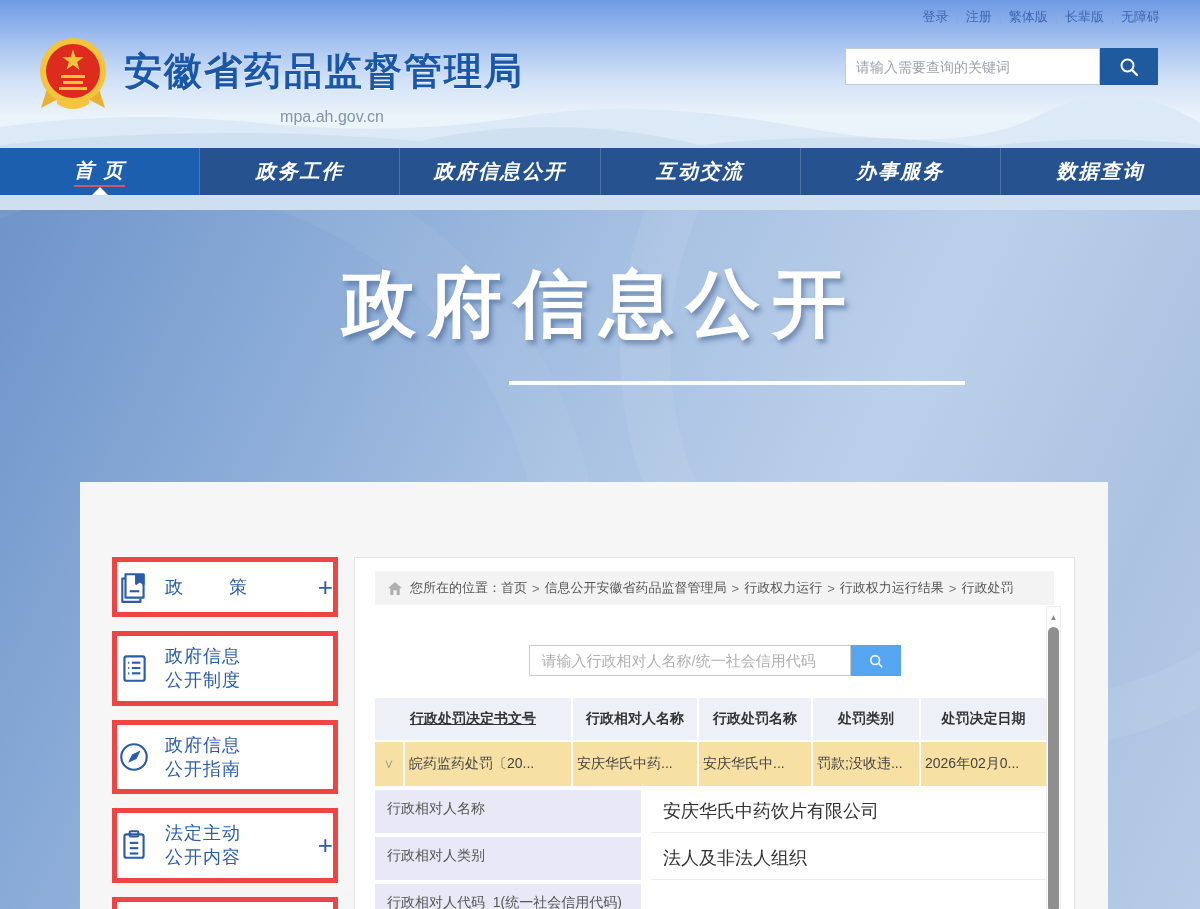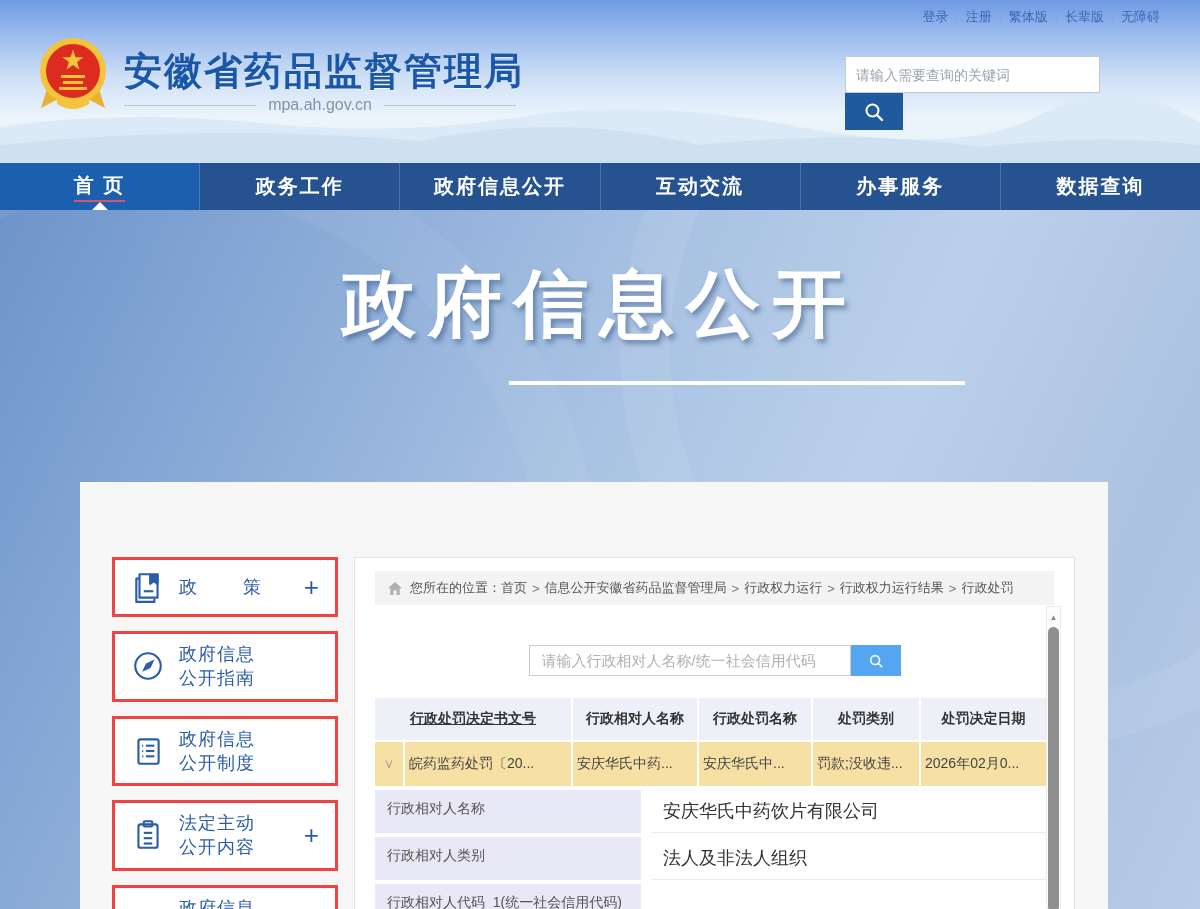--- a/index.html
+++ b/index.html
@@ -14,32 +14,32 @@
     background:linear-gradient(180deg,#6f9ae4 0%,#9dbcee 22%,#cfe0f6 48%,#ecf4fb 72%,#e7f0f9 100%);
     overflow:hidden; }
   .mountains { position:absolute; bottom:0; left:0; width:1200px; height:70px; }
   .top-links { position:absolute; top:8px; right:40px; font-size:13px; color:#3b68b4;
     display:flex; align-items:center; gap:7px; z-index:5; }
   .top-links .lnk { cursor:pointer; }
   .top-links .sep { color:#8aa7da; font-size:12px; }
   .logo-wrap { position:absolute; left:36px; top:34px; width:74px; height:84px; z-index:4; cursor:pointer; }
   .site-name { position:absolute; left:124px; top:46px; font-size:38px; font-weight:bold;
     color:#1a57a8; letter-spacing:2px; z-index:4; text-shadow:0 1px 0 rgba(255,255,255,.6); }
-  .site-url { position:absolute; left:124px; top:96px; width:392px; display:flex;
-    align-items:center; gap:12px; color:#8493aa; font-size:16px; z-index:4; }
+  .site-url { position:absolute; left:136px; top:96px; width:392px; display:flex;
+    align-items:center; gap:12px; color:#8493aa; font-size:16px; z-index:4;flex-direction:column; }
   .site-url .rule { flex:1; height:1px; background:#b7c2d3; }
-  .hd-search { position:absolute; left:845px; top:56px; display:flex; z-index:5;flex-direction:column; }
+  .hd-search { position:absolute; left:845px; top:48px; display:flex; z-index:5; }
   .hd-search input { width:255px; height:37px; border:1px solid #c2ccd8; background:#fff;
     padding:0 10px; font-size:14px; color:#333; font-family:"Liberation Sans",sans-serif; }
   .hd-search input::placeholder { color:#9aa3ae; }
   .hd-search button { width:58px; height:37px; border:none; background:#1e5a9d;
     display:flex; align-items:center; justify-content:center; cursor:pointer; }
   
-  .nav { position:absolute; top:163px; left:0; width:1200px; height:47px;
-    background:#26538f; display:flex; z-index:6; }
+  .nav { position:absolute; top:148px; left:0; width:1200px; height:47px;
+    background:#26538f; display:flex; z-index:6;font-style:italic; }
   .nav-item { flex:1; position:relative; display:flex; align-items:center; justify-content:center;
     color:#fff; font-size:20px; font-weight:bold; letter-spacing:2px; cursor:pointer;
     border-right:1px solid rgba(255,255,255,.18); }
   .nav-item:last-child { border-right:none; }
   .nav-item.active { background:#1b5fae; }
   .nav-item.active::after { content:""; position:absolute; bottom:0; left:50%; margin-left:-8px;
     width:0; height:0; border-left:8px solid transparent; border-right:8px solid transparent;
     border-bottom:8px solid #fff; }
   .nav-item.active .lbl { border-bottom:2px solid #d2556a; padding-bottom:1px; }
   
@@ -52,22 +52,22 @@
   .banner-title { position:absolute; top:255px; left:0; width:1200px; text-align:center;
     font-size:74px; font-weight:800; color:#fff; letter-spacing:12px;
     text-shadow:3px 4px 5px rgba(47,79,128,.5); z-index:3; }
   .banner-underline { position:absolute; left:509px; top:381px; width:456px; height:4px;
     background:#fff; z-index:3; }
   
   .panel { position:absolute; left:80px; top:482px; width:1028px; height:427px;
     background:#f6f6f6; z-index:4; }
   
   .sidebar { position:absolute; left:32px; top:75px; width:226px; }
-  .side-item { background:#fff; border:3px solid #ef4444; margin-bottom:14px;
-    display:flex; align-items:center; padding:8px 16px; min-height:60px; cursor:pointer; }
+  .side-item { background:#fff; border:5px solid #ef4444; margin-bottom:14px;
+    display:flex; align-items:center; padding:8px 0; min-height:60px; cursor:pointer; }
   .side-icon { flex:0 0 36px; display:flex; align-items:center; }
   .side-label { margin-left:12px; width:84px; font-size:18px; color:#2a5ca8;
     line-height:1.35; letter-spacing:1px; }
   .side-label.wide { width:auto; flex:1; letter-spacing:14px; }
   .side-plus { margin-left:auto; font-size:26px; font-weight:400; color:#2a5ca8; line-height:1; }
   
   .main-box { position:absolute; left:274px; top:75px; width:721px; height:353px;
     background:#fff; border:1px solid #e3e3e3; overflow:hidden; }
   .crumb { margin:13px 20px 0; background:#f3f3f3; height:34px; display:flex;
     align-items:center; padding:0 12px; font-size:13px; color:#555; white-space:nowrap; }
@@ -193,40 +193,40 @@
             <path d="M8 8 h-3 v22 h17 v-3"></path>
           <path d="M18 4 v9 l3.5-2.5 3.5 2.5 v-9" fill="#2a5ca8"></path>
           <line x1="12" y1="20" x2="21" y2="20"></line>
         </svg>
       </span>
       <span class="side-label wide">政　策</span>
       <span class="side-plus">+</span>
     </div>
     <div class="side-item">
       <span class="side-icon">
-        <svg width="34" height="34" viewBox="0 0 32 32" fill="none" stroke="#2a5ca8" stroke-width="2">
-          <circle cx="16" cy="16" r="12"></circle>
-          <path d="M21 11 l-3 6.5 -6.5 3 3-6.5 z" fill="#2a5ca8" stroke-width="1"></path>
-        </svg>
-      </span>
-      <span class="side-label">政府信息公开指南</span>
-    </div>
-    <div class="side-item">
-      <span class="side-icon">
         <svg width="34" height="34" viewBox="0 0 32 32" fill="none" stroke="#2a5ca8" stroke-width="2" stroke-linejoin="round">
           <rect x="7" y="5" width="19" height="23" rx="2"></rect>
           <line x1="14" y1="11" x2="22" y2="11"></line>
             <line x1="14" y1="16" x2="22" y2="16"></line>
             <line x1="14" y1="21" x2="22" y2="21"></line>
           <line x1="10.5" y1="11" x2="11.5" y2="11"></line>
             <line x1="10.5" y1="16" x2="11.5" y2="16"></line>
             <line x1="10.5" y1="21" x2="11.5" y2="21"></line>
         </svg>
       </span>
       <span class="side-label">政府信息公开制度</span>
+    </div>
+    <div class="side-item">
+      <span class="side-icon">
+        <svg width="34" height="34" viewBox="0 0 32 32" fill="none" stroke="#2a5ca8" stroke-width="2">
+          <circle cx="16" cy="16" r="12"></circle>
+          <path d="M21 11 l-3 6.5 -6.5 3 3-6.5 z" fill="#2a5ca8" stroke-width="1"></path>
+        </svg>
+      </span>
+      <span class="side-label">政府信息公开指南</span>
     </div>
     <div class="side-item">
       <span class="side-icon">
         <svg width="34" height="34" viewBox="0 0 32 32" fill="none" stroke="#2a5ca8" stroke-width="2" stroke-linejoin="round">
           <rect x="7" y="6" width="18" height="22" rx="2"></rect>
           <rect x="12" y="3" width="8" height="5" rx="1"></rect>
           <line x1="12" y1="14" x2="20" y2="14"></line>
             <line x1="12" y1="19" x2="20" y2="19"></line>
             <line x1="12" y1="24" x2="20" y2="24"></line>
         </svg>

